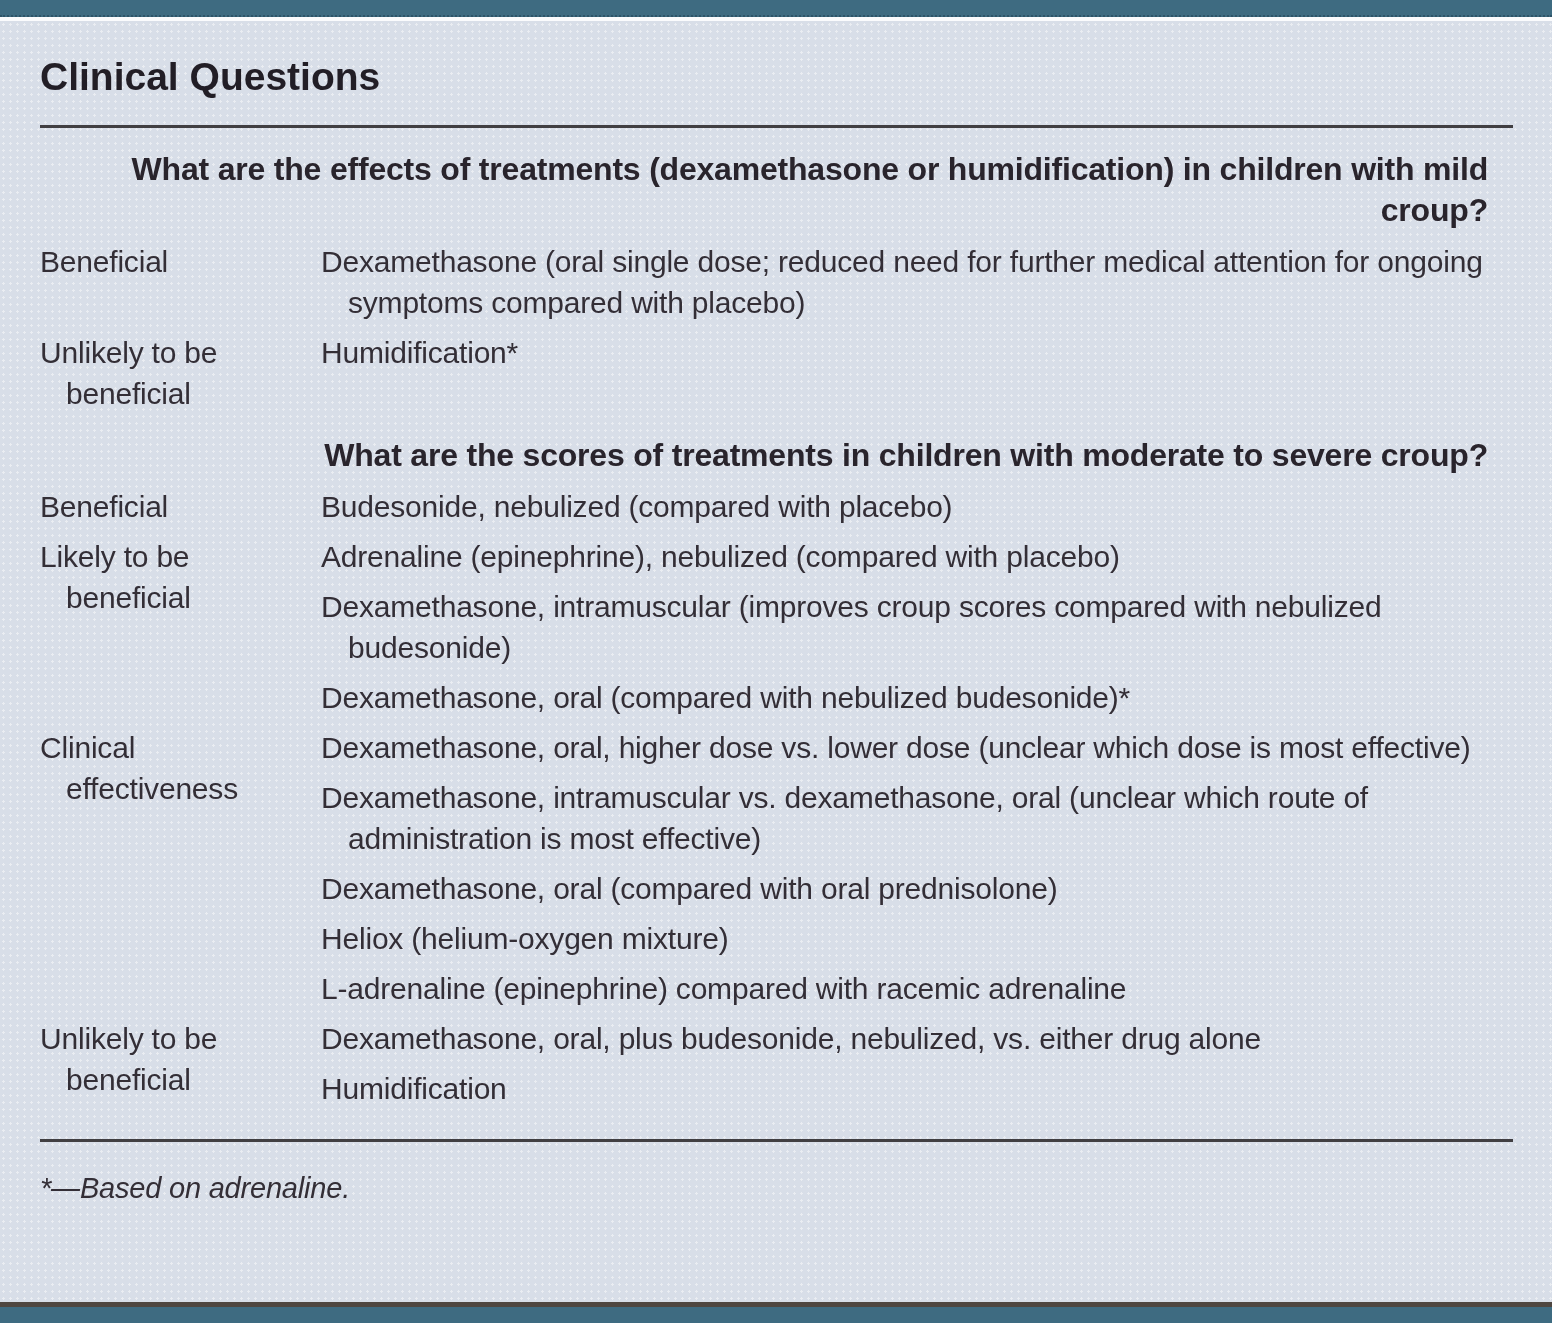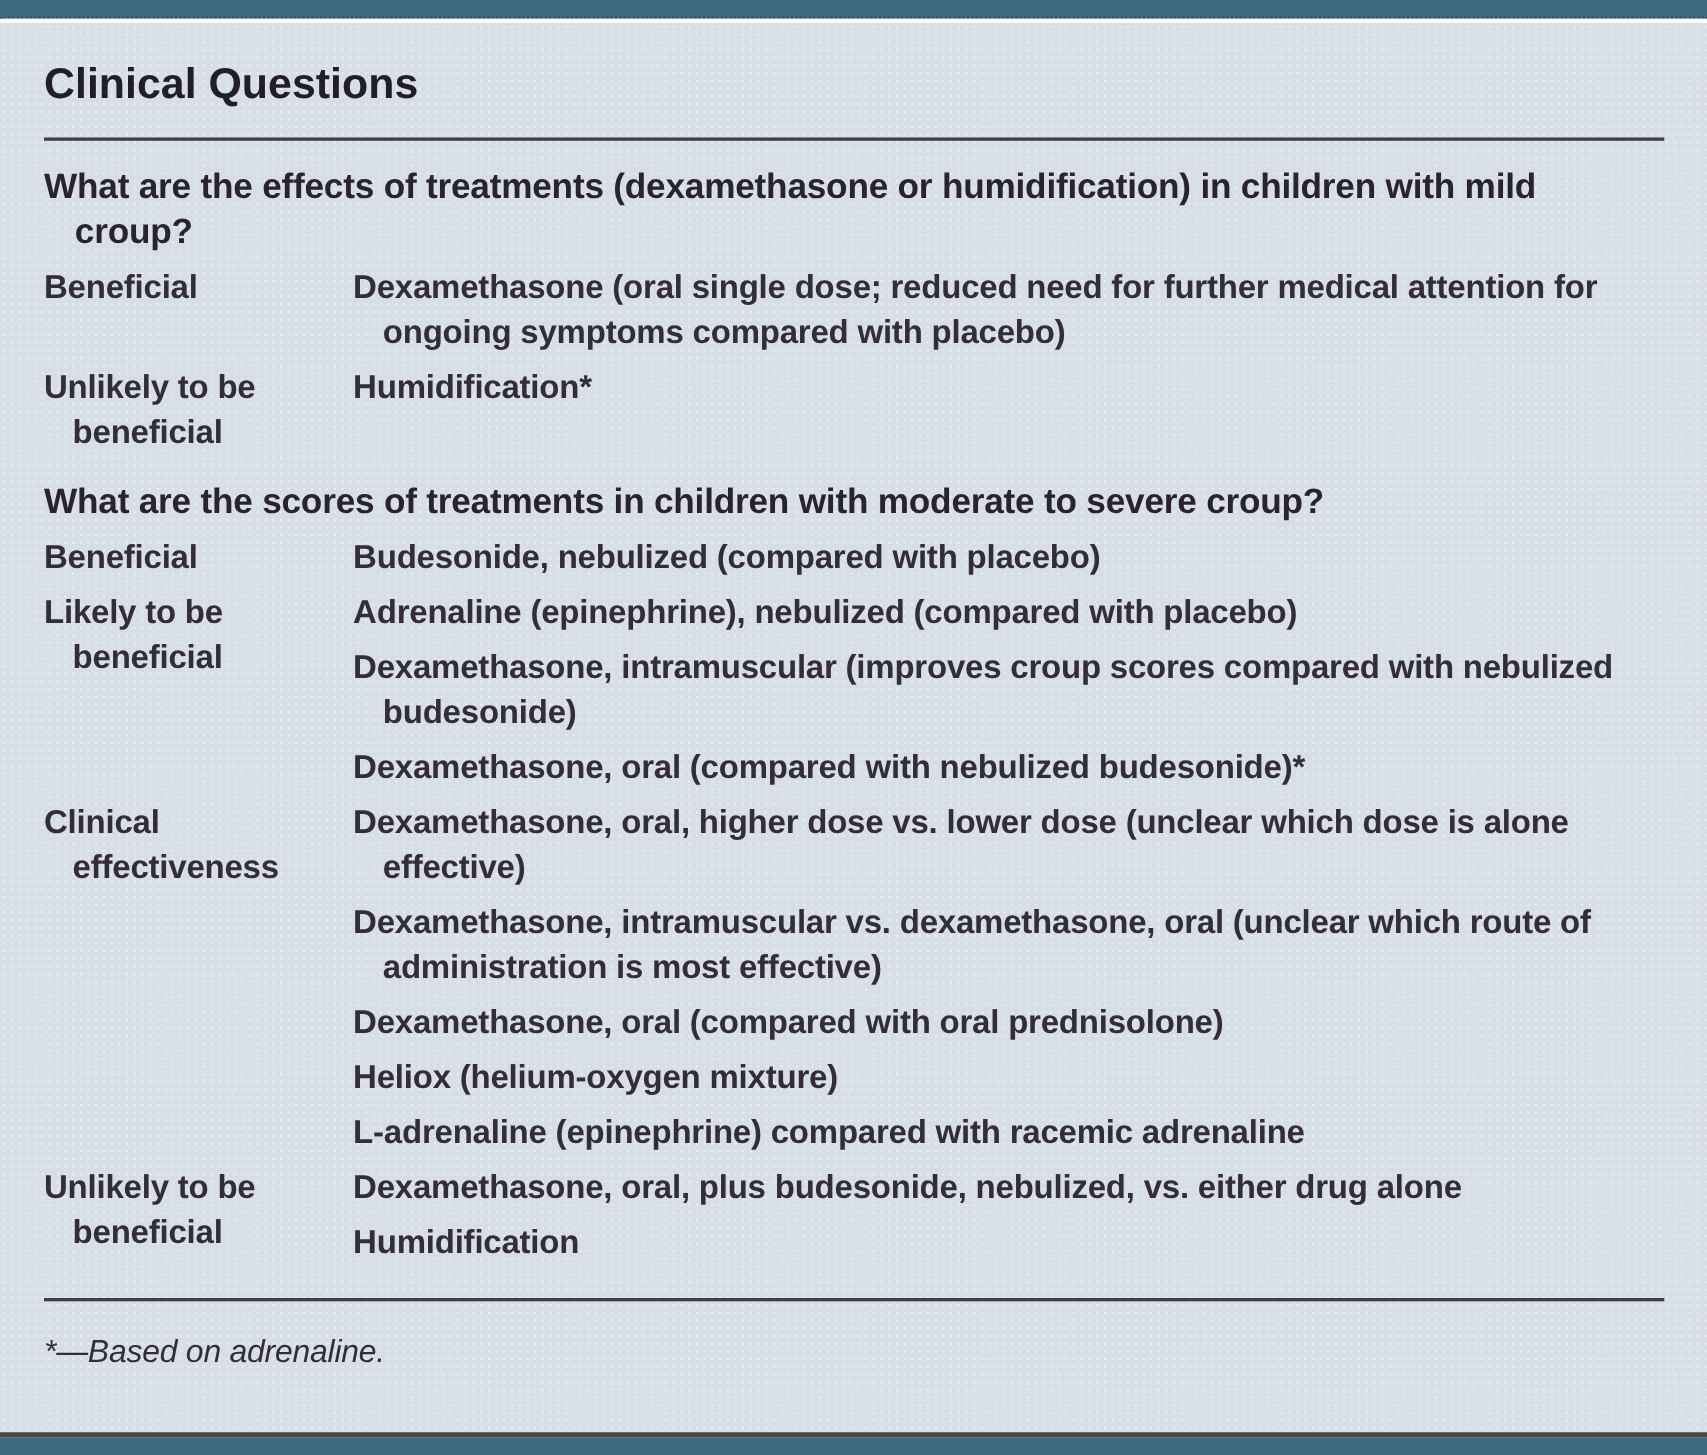--- a/index.html
+++ b/index.html
@@ -54,26 +54,26 @@
   }
   .question {
     font-weight: bold;
     font-size: 32px;
     line-height: 41px;
     color: #29242c;
     max-width: 1420px;
     padding-left: 28px;
     text-indent: -28px;
     margin: 21px 0 10px 0;
+    text-align: right;
   }
   .row {
     display: grid;
     grid-template-columns: 265px 1fr;
     align-items: start;
-    font-weight: bold;
   }
   .label {
     padding-left: 26px;
     text-indent: -26px;
     max-width: 240px;
     box-sizing: border-box;
   }
   .item {
     padding-left: 27px;
     text-indent: -27px;
@@ -132,21 +132,21 @@
         <div class="label">Likely to be beneficial</div>
         <div>
           <div class="item">Adrenaline (epinephrine), nebulized (compared with placebo)</div>
           <div class="item">Dexamethasone, intramuscular (improves croup scores compared with nebulized budesonide)</div>
           <div class="item">Dexamethasone, oral (compared with nebulized budesonide)*</div>
         </div>
       </div>
       <div class="row">
         <div class="label">Clinical effectiveness</div>
         <div>
-          <div class="item">Dexamethasone, oral, higher dose vs. lower dose (unclear which dose is alone effective)</div>
+          <div class="item">Dexamethasone, oral, higher dose vs. lower dose (unclear which dose is most effective)</div>
           <div class="item">Dexamethasone, intramuscular vs. dexamethasone, oral (unclear which route of administration is most effective)</div>
           <div class="item">Dexamethasone, oral (compared with oral prednisolone)</div>
           <div class="item">Heliox (helium-oxygen mixture)</div>
           <div class="item">L-adrenaline (epinephrine) compared with racemic adrenaline</div>
         </div>
       </div>
       <div class="row">
         <div class="label">Unlikely to be beneficial</div>
         <div>
           <div class="item">Dexamethasone, oral, plus budesonide, nebulized, vs. either drug alone</div>

